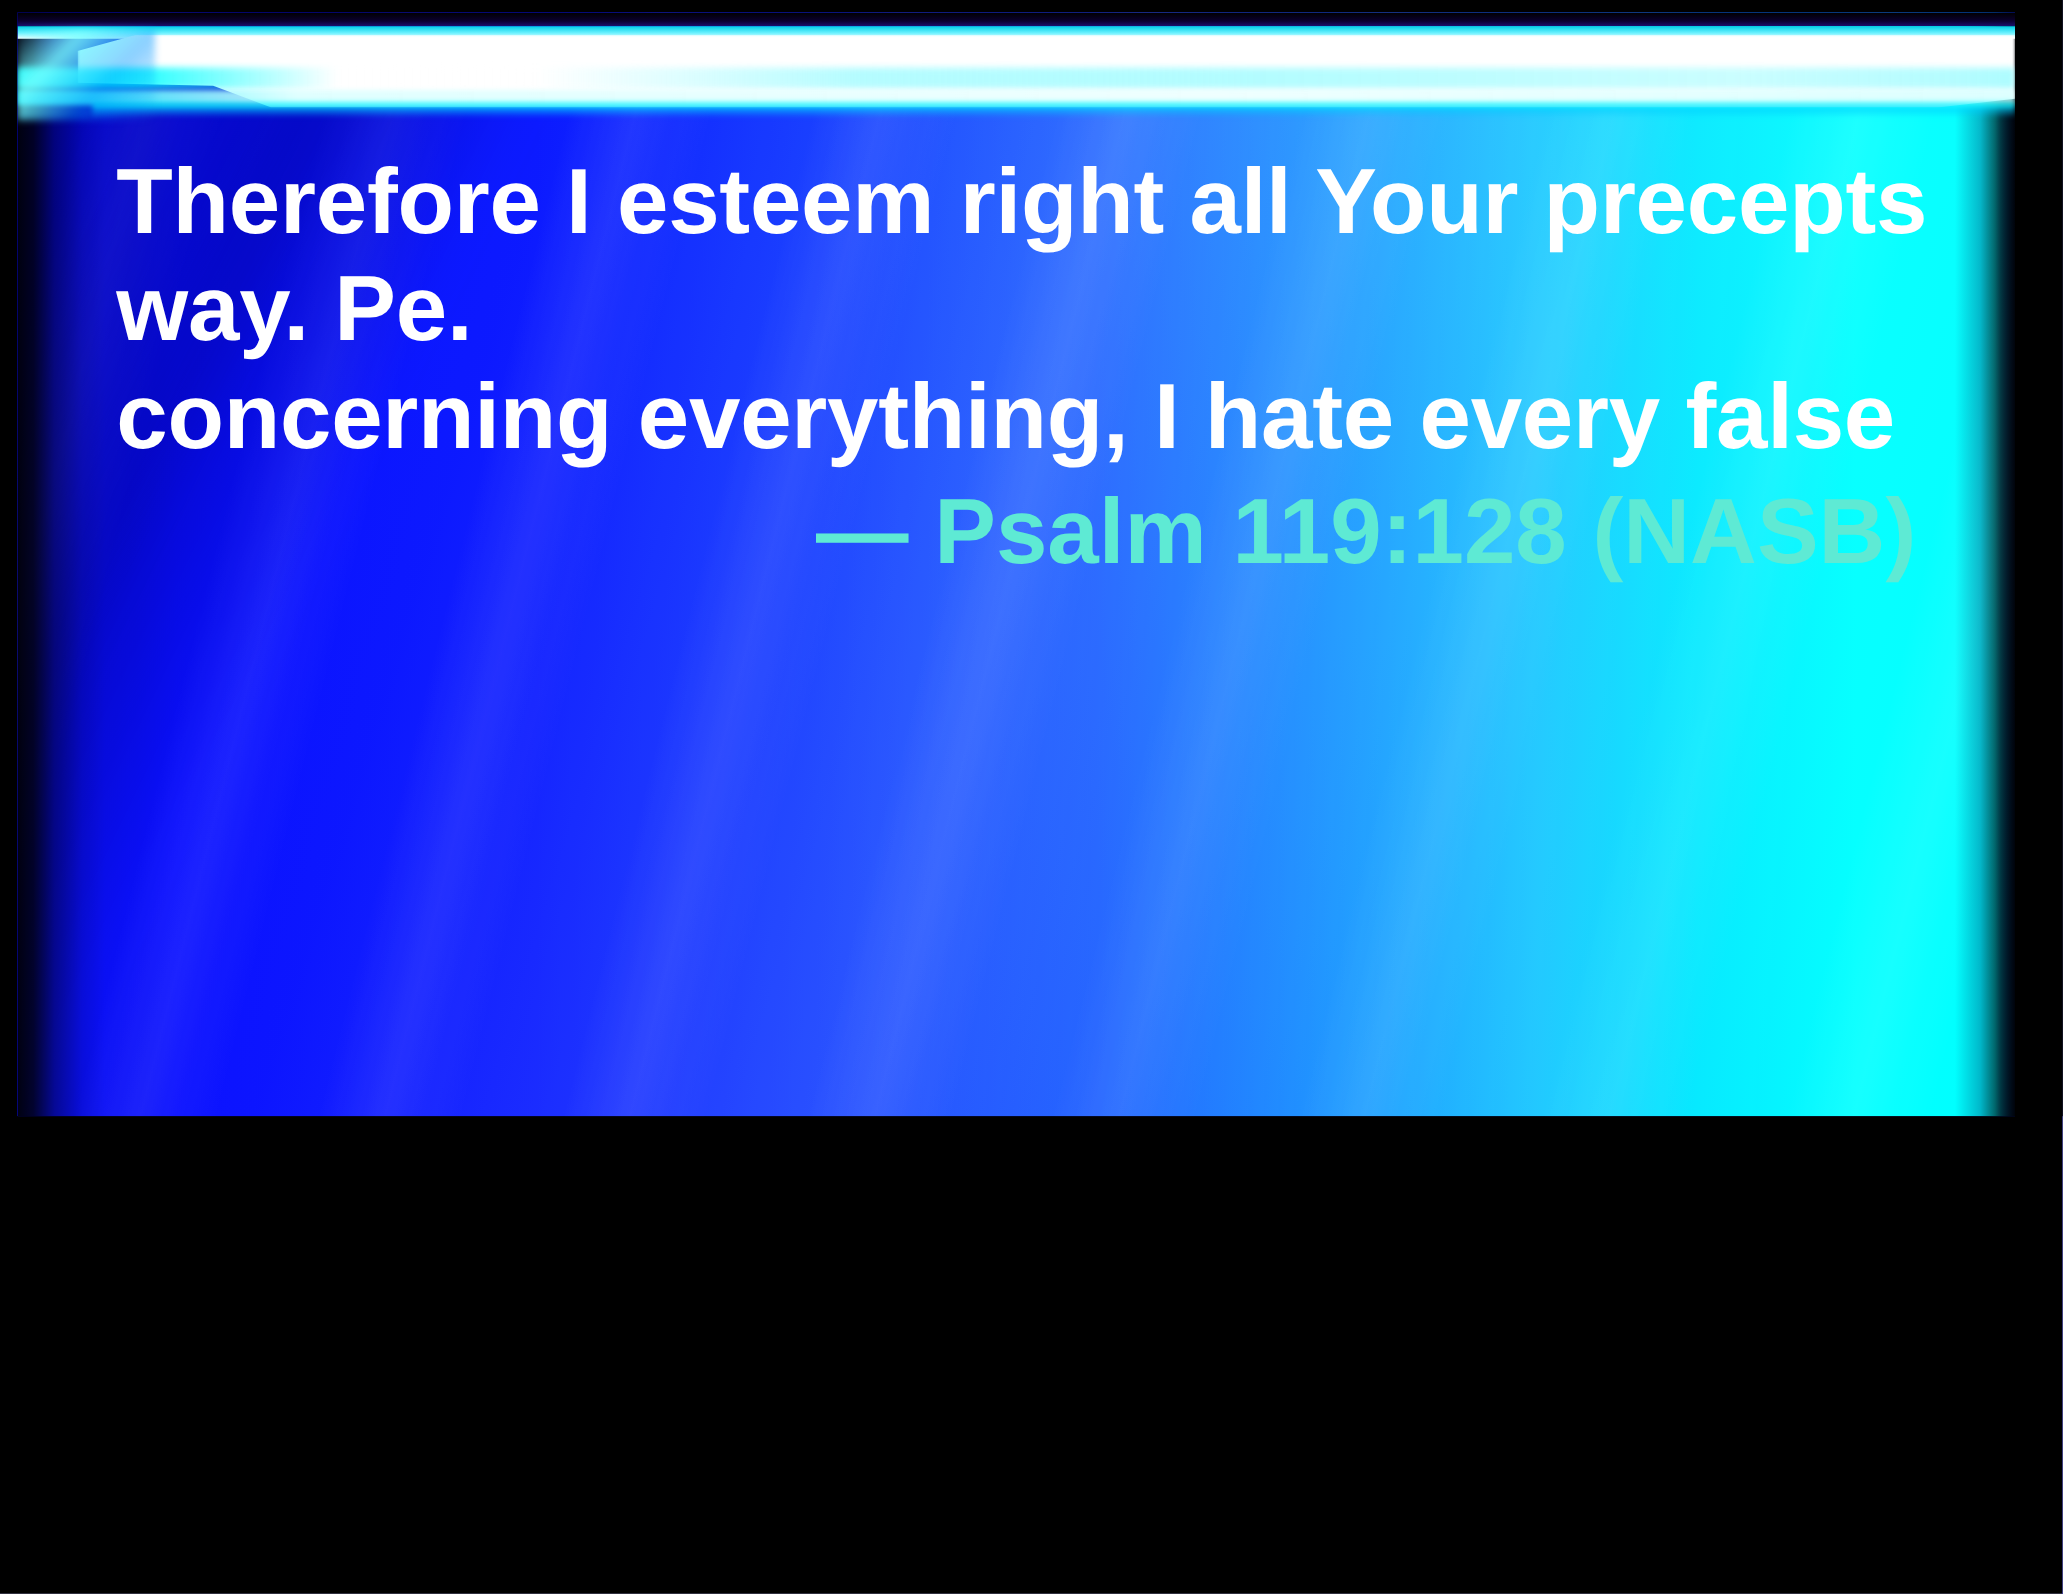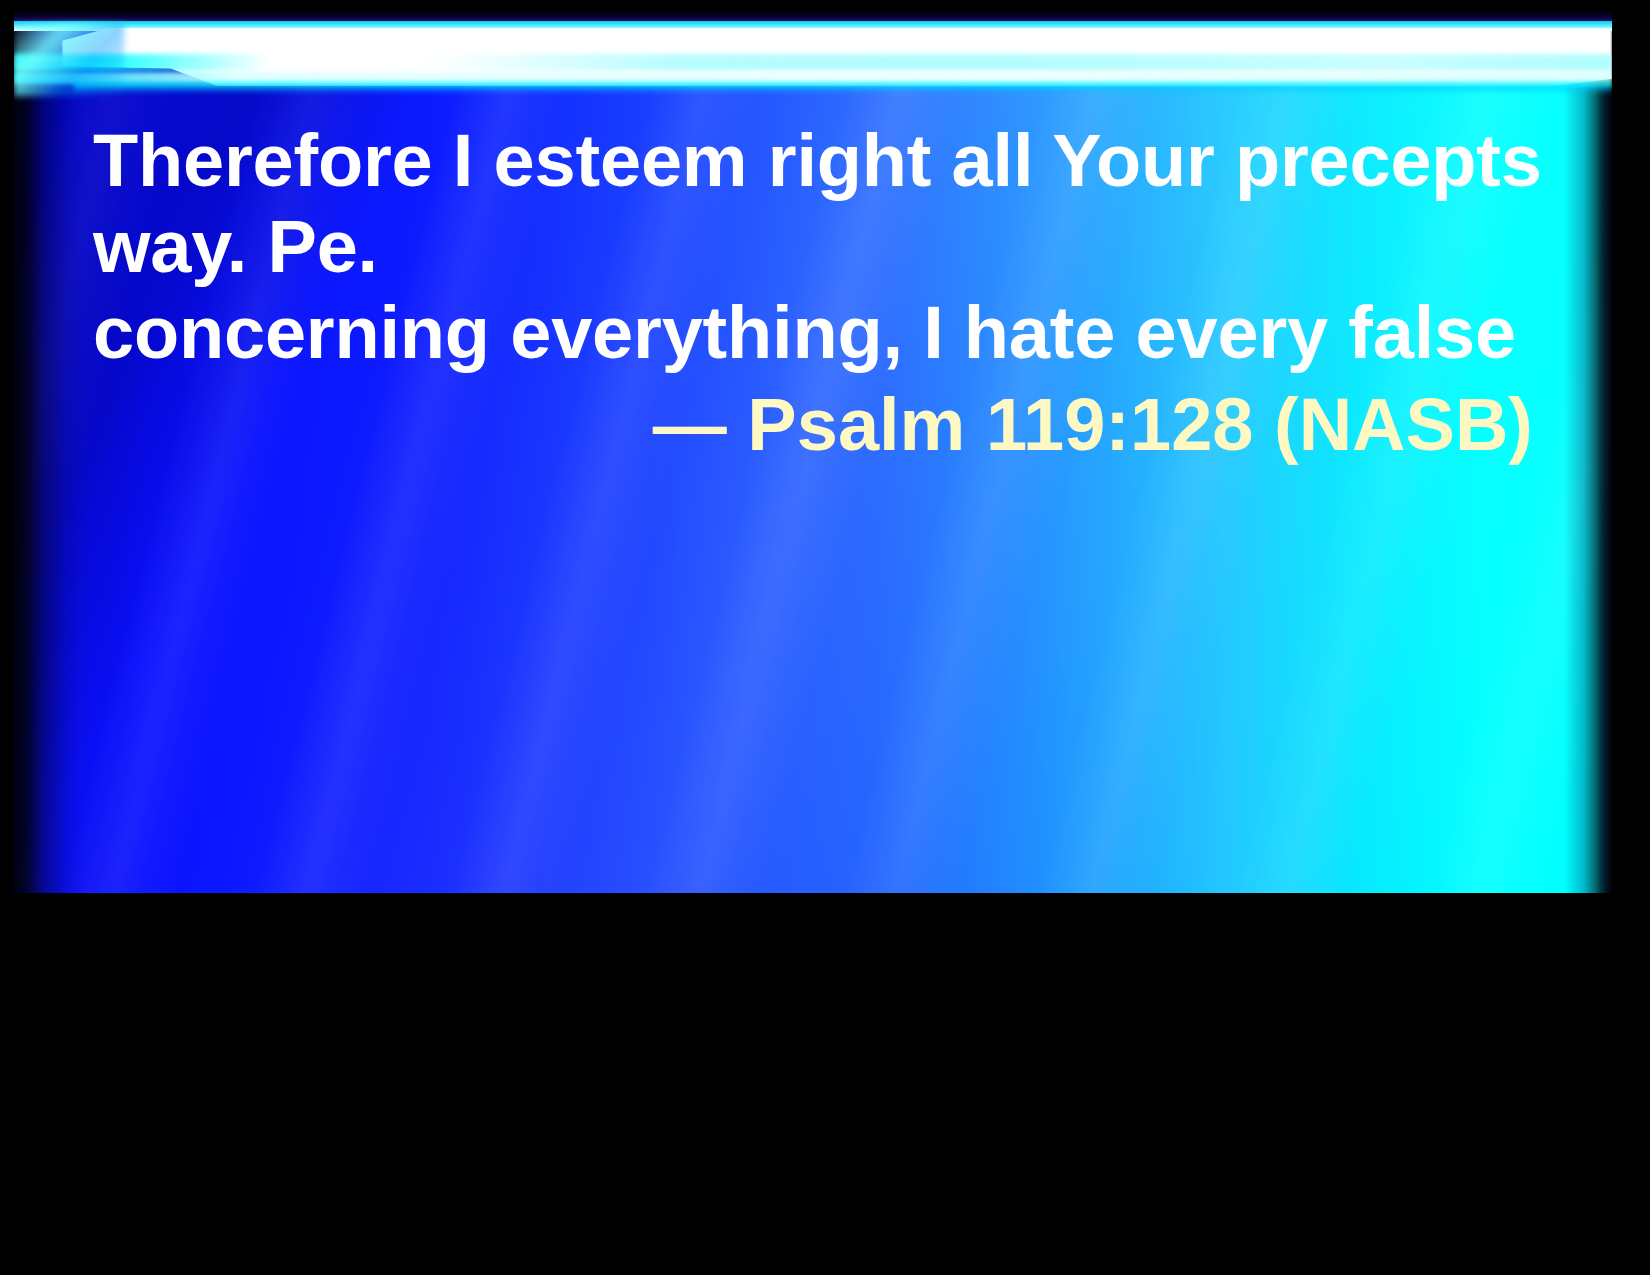--- a/index.html
+++ b/index.html
@@ -227,21 +227,21 @@
     line-height: 86px;
     letter-spacing: -0.2px;
     white-space: nowrap;
   }
   .attrib {
     position: absolute;
     left: 79px;
     top: 372px;
     width: 1440px;
     text-align: right;
-    color: #fef9c3;
+    color: #5eead4;
     font-size: 74px;
     font-weight: bold;
     line-height: 86px;
     white-space: nowrap;
   }
 </style>
 </head>
 <body>
 
 <div id="slide">

